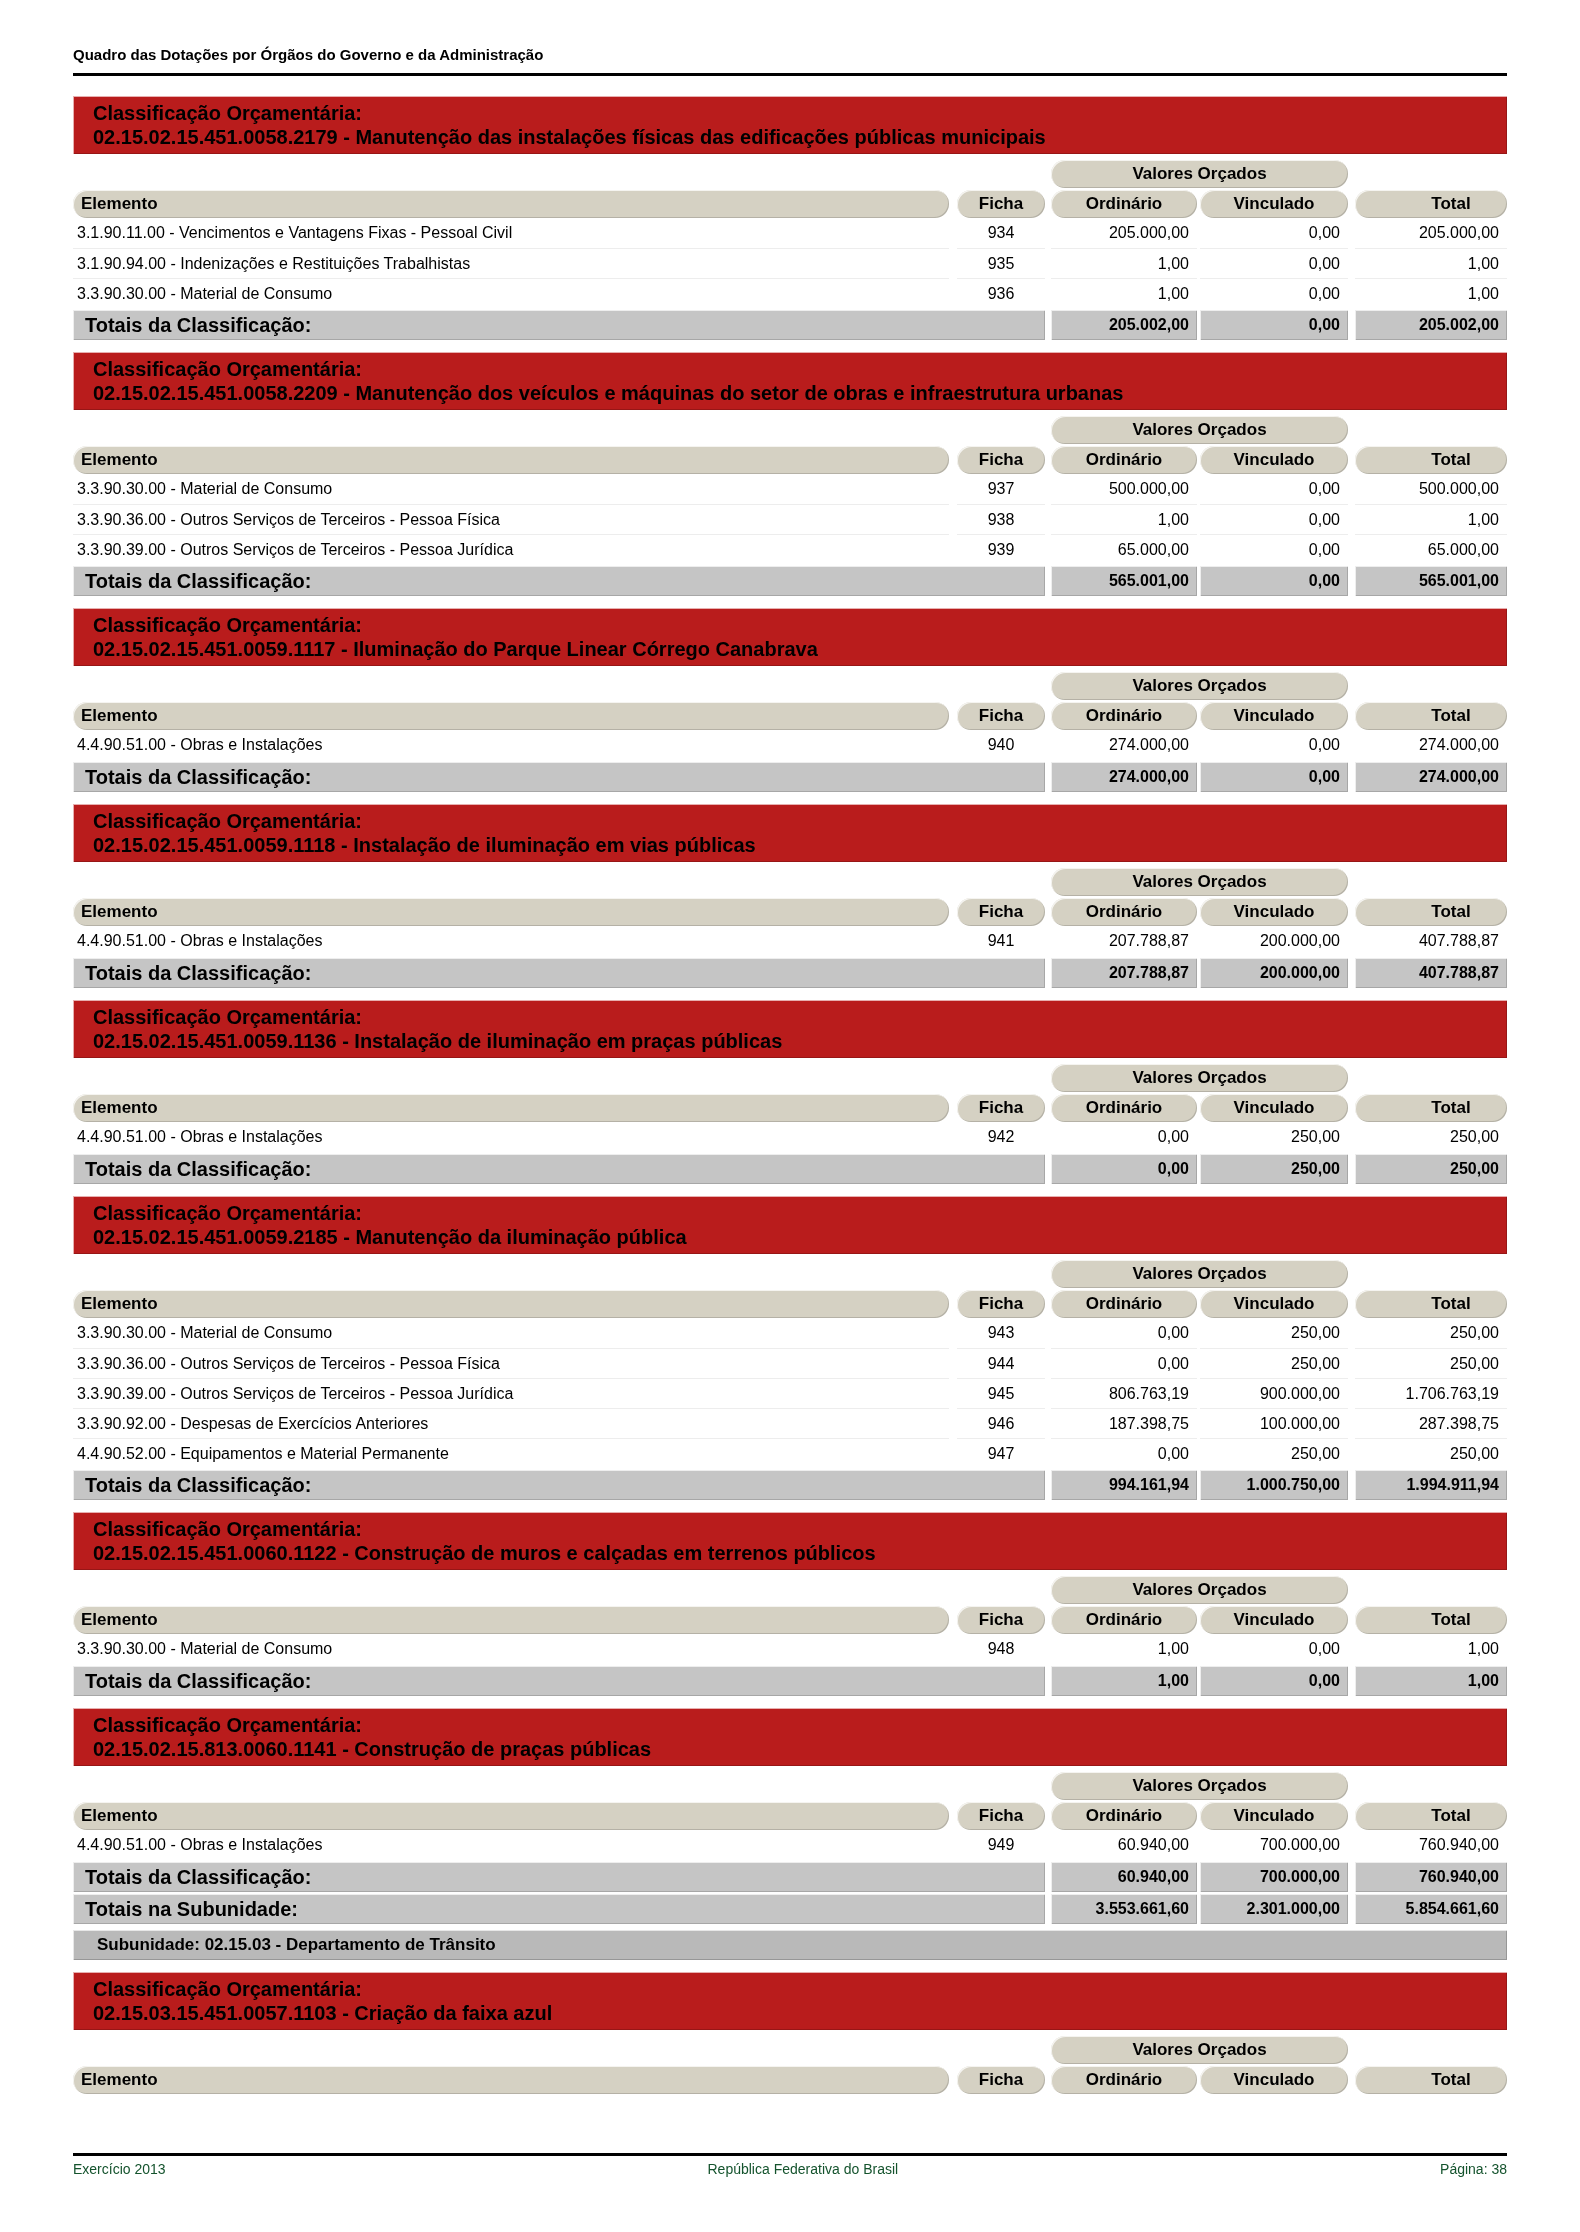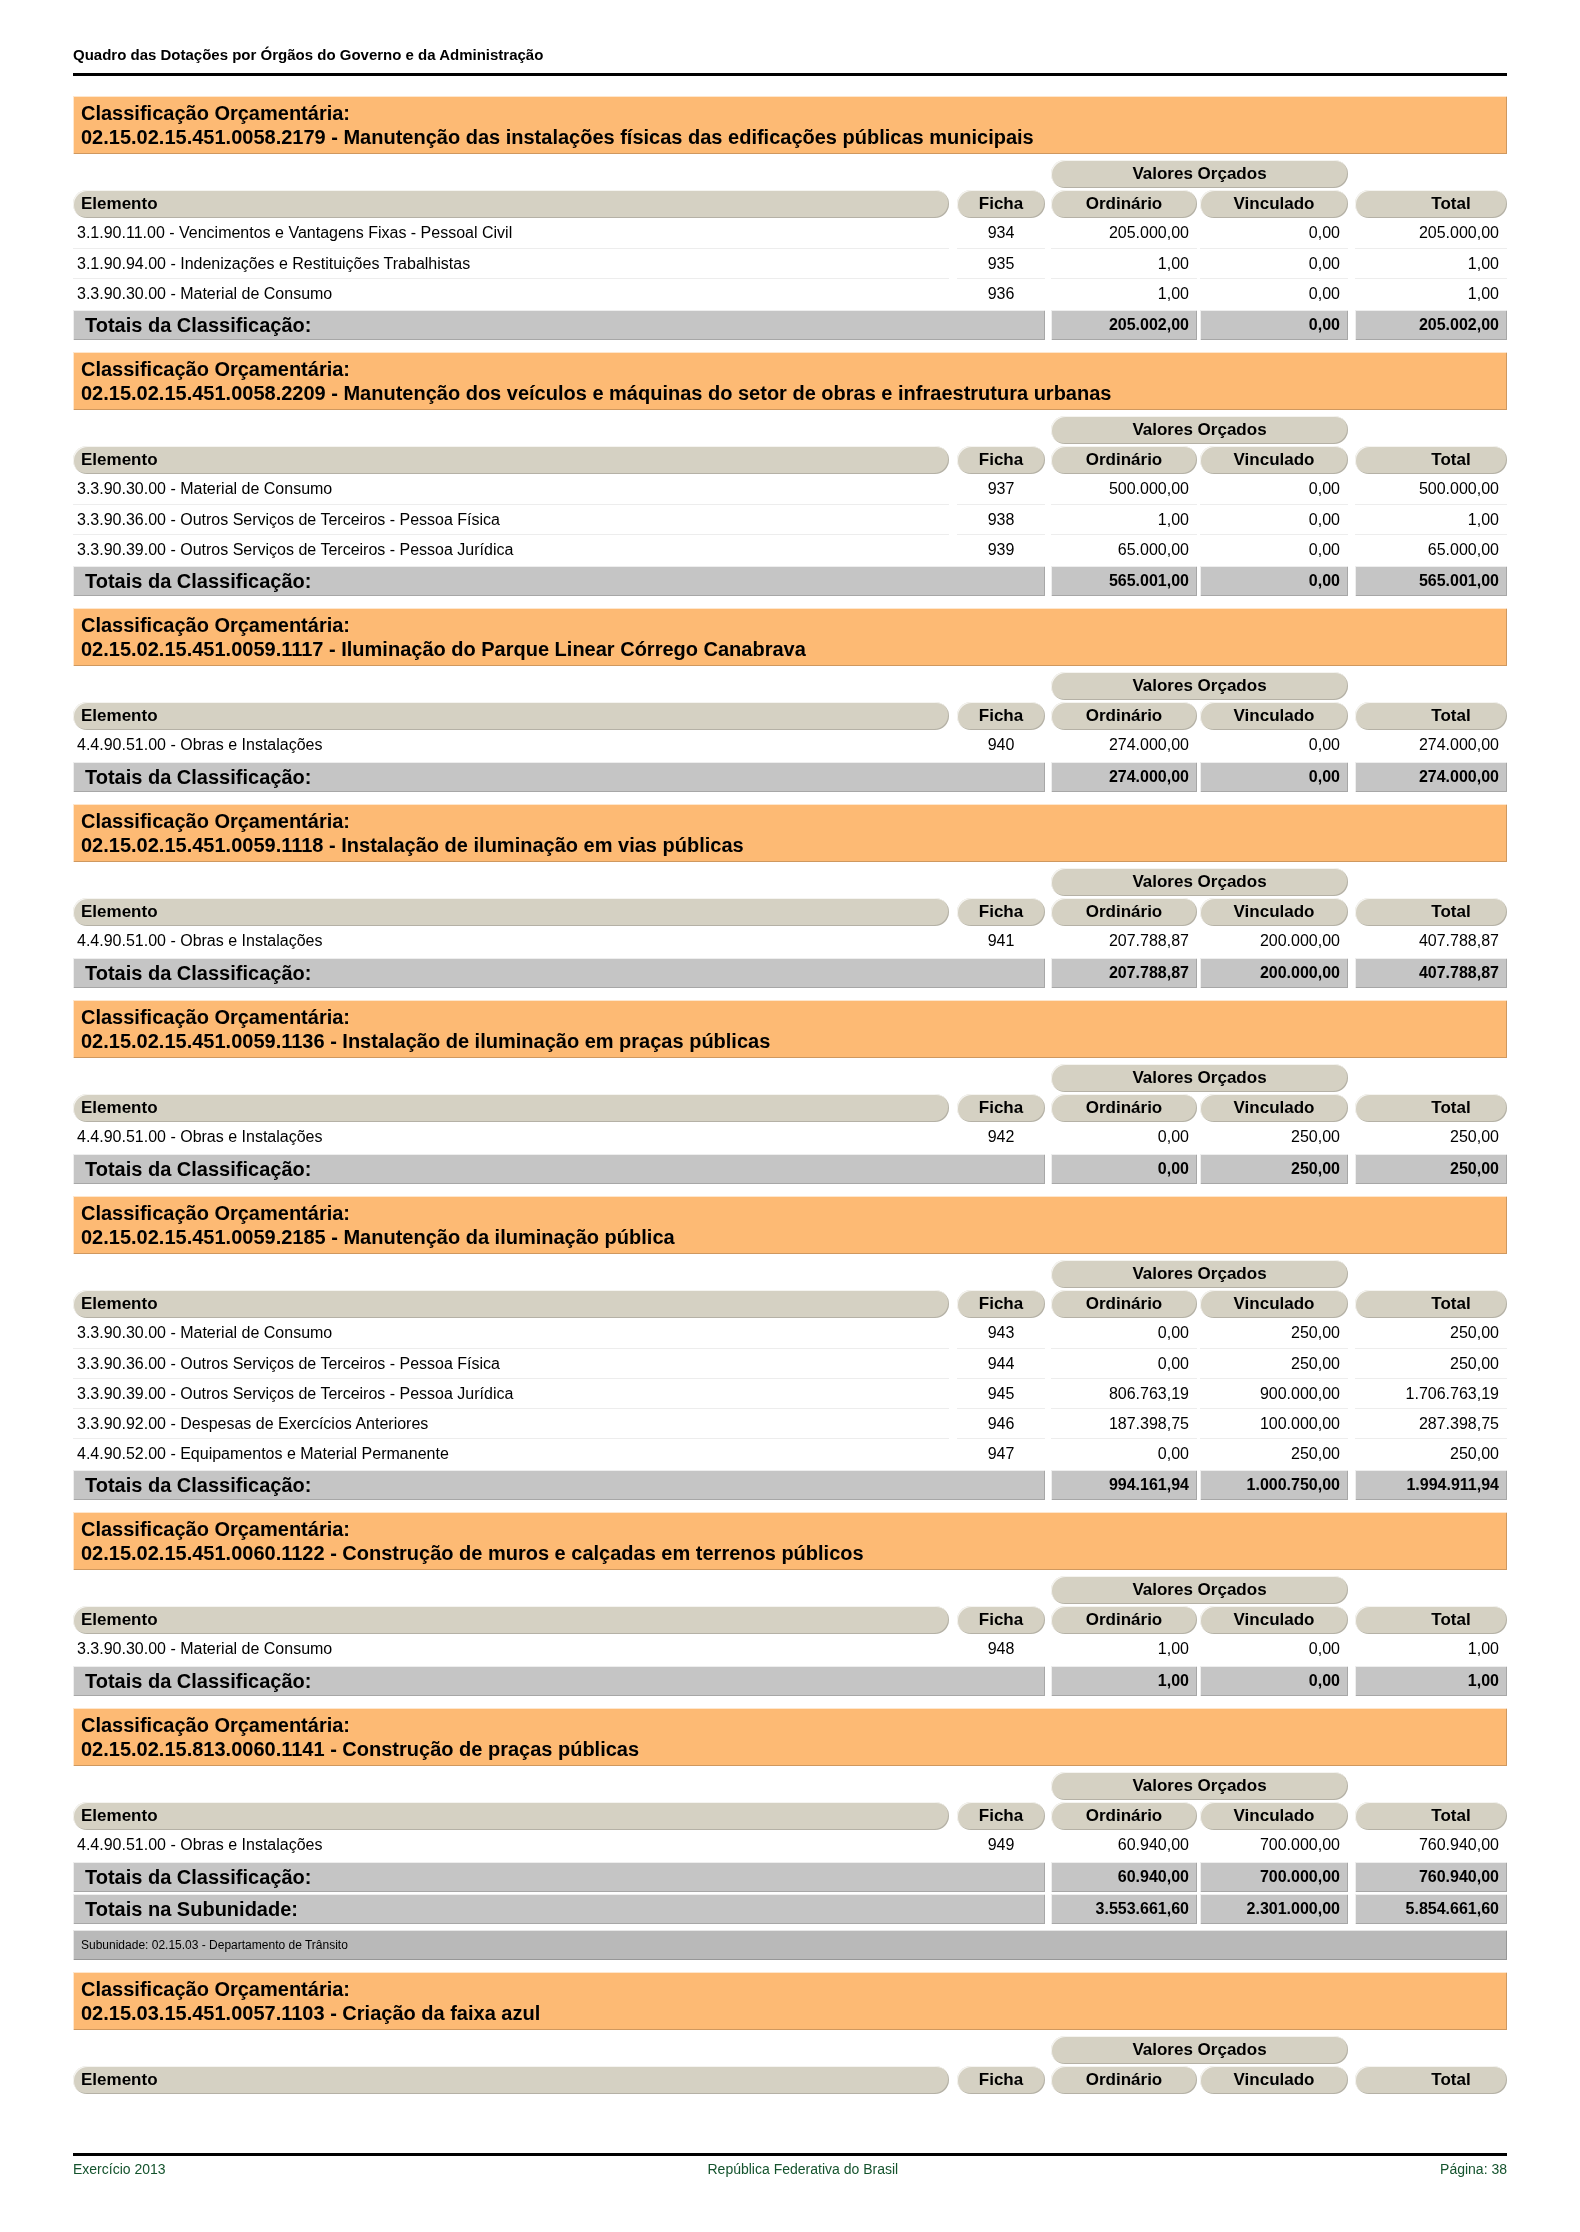--- a/index.html
+++ b/index.html
@@ -14,22 +14,22 @@
     padding:45px 73px 55px 73px;
     display:flex; flex-direction:column;
   }
   
   .page-title { font-size:15px; font-weight:bold; line-height:20px; }
   .title-rule { border-top:3px solid #000; margin-top:8px; margin-bottom:20px; }
 
   
   .classification { margin-bottom:12px; }
   .class-bar {
-    background:#fdba74;
-    padding:5px 8px;
+    background:#b91c1c;
+    padding:5px 20px;
     box-shadow: inset 1px 1px 0 rgba(255,255,255,.65), inset -1px -1px 0 rgba(0,0,0,.18);
   }
   .class-line { font-size:20px; font-weight:bold; line-height:24px; white-space:nowrap; }
 
   
   .grid {
     display:grid;
     grid-template-columns: 1fr 8px 88px 6px 146px 3px 148px 7px 152px;
     align-items:stretch;
   }
@@ -60,22 +60,22 @@
   .pad-l { padding-left:8px; }
   .valores-label { font-weight:bold; font-size:17px; }
   .totals-label { font-weight:bold; font-size:20px; white-space:nowrap;padding-left:12px; }
   .totals-num { font-weight:bold; font-size:16px; }
   .elemento-cell { padding-left:4px; white-space:nowrap; overflow:hidden; }
 
   .subunit-heading {
     margin-top:6px;
     background:#b9b9b9;
     height:30px; line-height:30px;
-    padding-left:8px;
-    font-size:12px; font-weight:normal;
+    padding-left:24px;
+    font-size:17px; font-weight:bold;
     box-shadow: inset 1px 1px 0 rgba(255,255,255,.65), inset -1px -1px 0 rgba(0,0,0,.18);
   }
 
   
   .page-footer { margin-top:auto; padding-top:18px; }
   .footer-rule { border-top:3px solid #000; }
   .footer-line {
     display:flex; justify-content:space-between;
     padding-top:5px;
     font-size:14px; color:#14532d;

